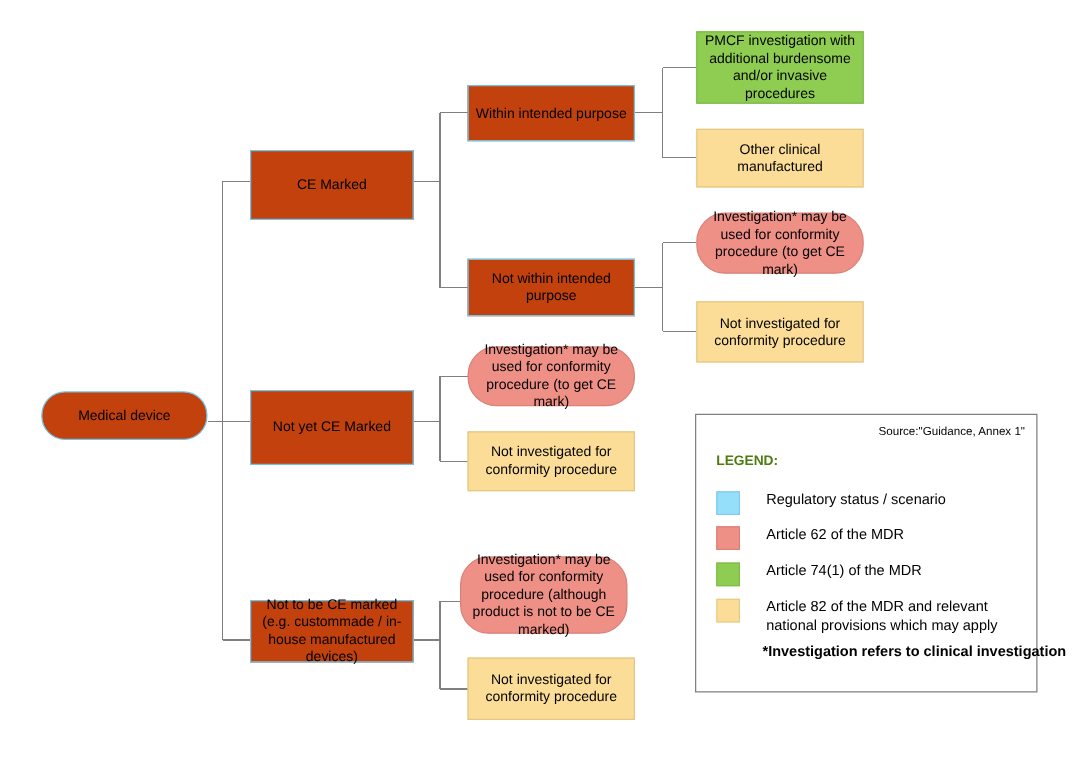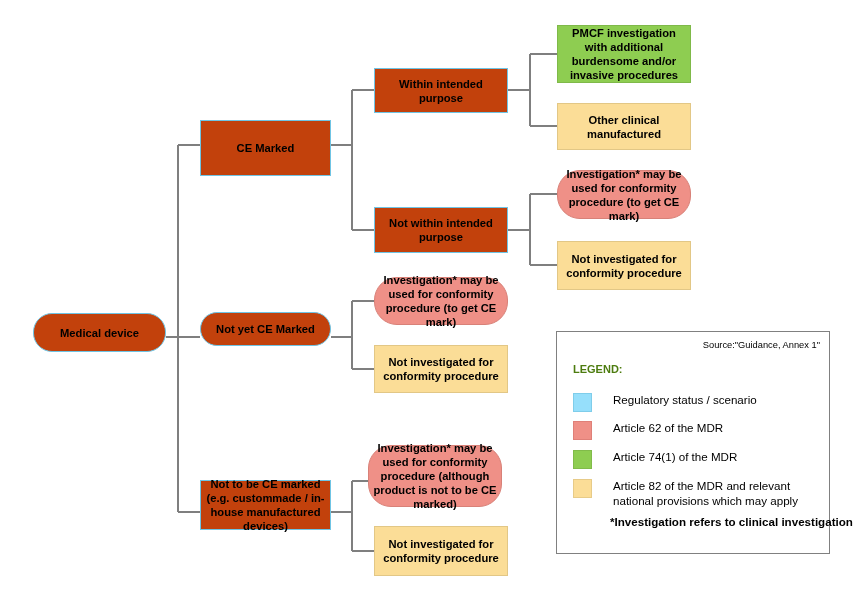--- a/index.html
+++ b/index.html
@@ -26,21 +26,20 @@
     border: 1px solid #7f7f7f;
     display: flex;
     align-items: center;
     justify-content: center;
     text-align: center;
     font-size: 11.2px;
     line-height: 14px;
     color: #000000;
     padding: 2px 4px;
     white-space: pre-line;
-    font-weight: bold;
   }
   .node.blue   { background: #c2410c; border-color: #6fc4e4; }
   .node.red    { background: #ef9087; border-color: #d88178; border-radius: 23px; }
   .node.green  { background: #8ecd51; border-color: #7fb949; }
   .node.yellow { background: #fbdd97; border-color: #e2c786; }
 
   #edges {
     position: absolute;
     left: 0; top: 0;
     width: 866px;
@@ -151,21 +150,21 @@
       <path d="M352 481 L352 551"></path>
       <path d="M352 481 L374 481"></path>
       <path d="M352 551 L374 551"></path>
     </g>
   </svg>
 
   <div class="node blue" style="left:33px; top:313px; width:133px; height:39px;border-radius:19px;">Medical device</div>
 
   <div class="node blue" style="left:200px; top:120px; width:131px; height:56px;">CE Marked</div>
 
-  <div class="node blue" style="left:200px; top:312px; width:131px; height:34px;border-radius:21px;">Not yet CE Marked</div>
+  <div class="node blue" style="left:200px; top:312px; width:131px; height:60px;">Not yet CE Marked</div>
 
   <div class="node blue" style="left:200px; top:480px; width:131px; height:50px;">Not to be CE marked
 (e.g. custommade / in-house manufactured devices)</div>
 
   <div class="node blue" style="left:374px; top:68px; width:134px; height:45px;">Within intended purpose</div>
 
   <div class="node blue" style="left:374px; top:207px; width:134px; height:46px;">Not within intended purpose</div>
 
   <div class="node green" style="left:557px; top:25px; width:134px; height:58px;">PMCF investigation with additional burdensome and/or invasive procedures</div>
 

